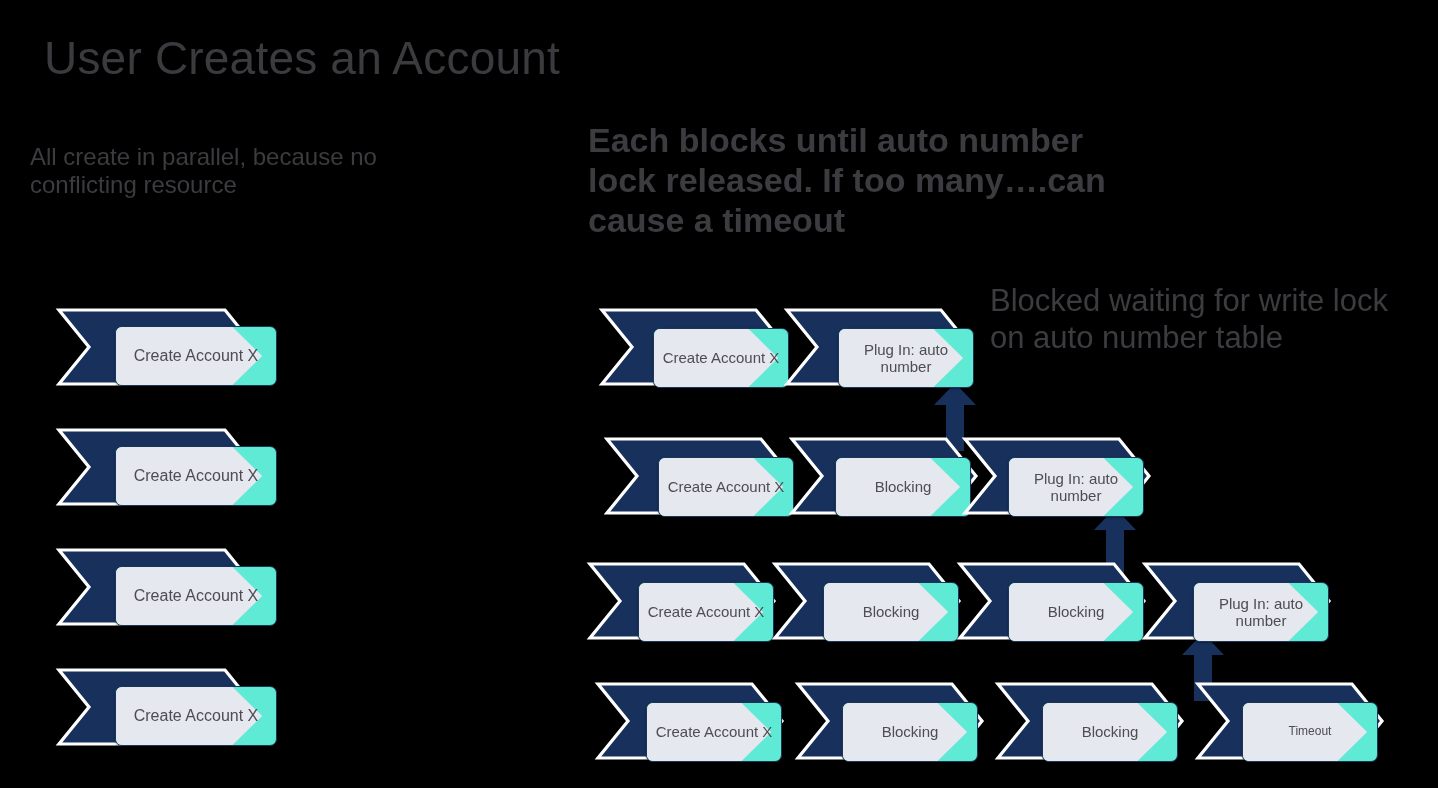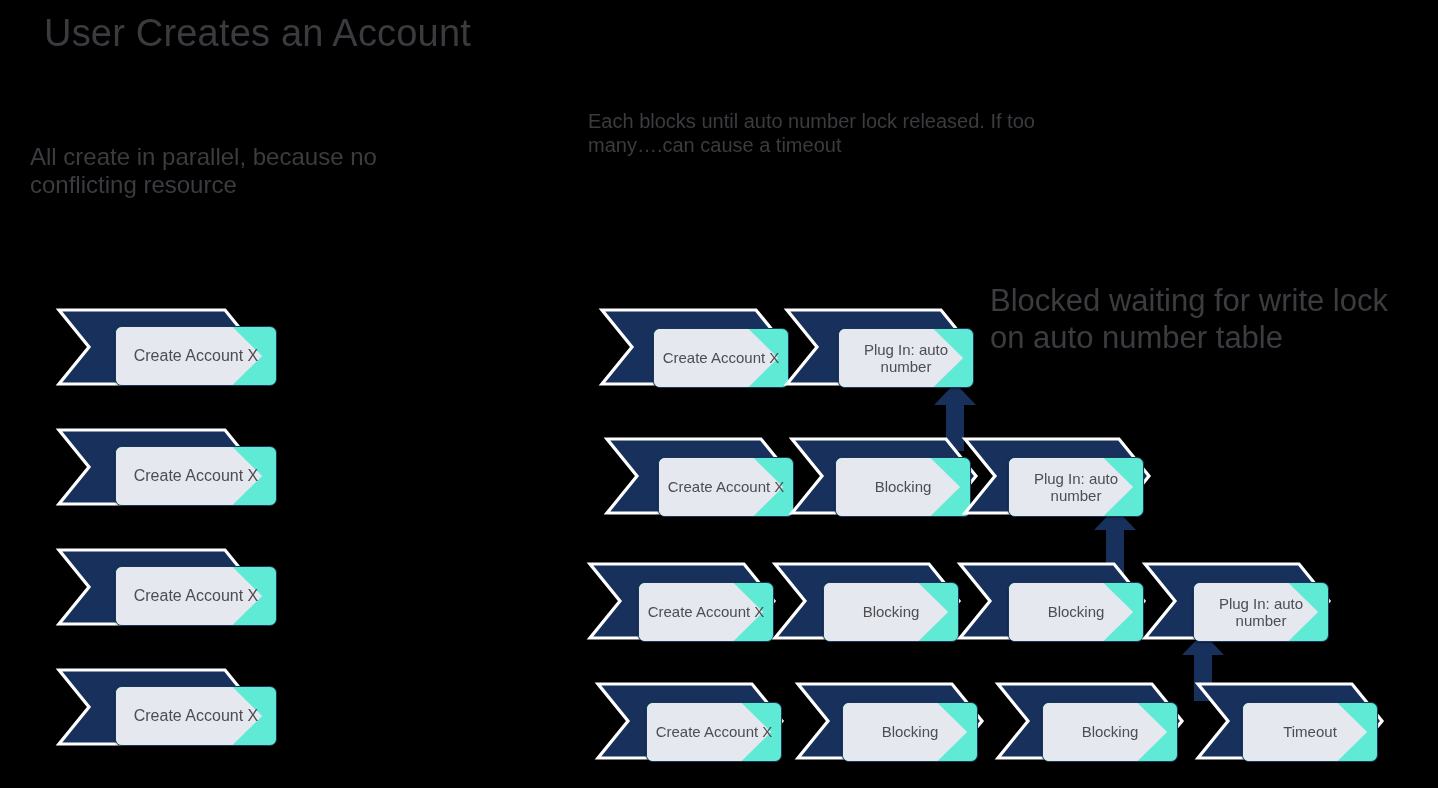--- a/index.html
+++ b/index.html
@@ -58,25 +58,25 @@
   }
 
   
   .uparrow{position:absolute;}
 </style>
 </head>
 <body>
 
 <div class="stage">
 
-  <div class="slide-title" style="left:44px;top:12px;font-size:38px;">User Creates an Account</div>
+  <div class="slide-title" style="left:44px;top:31px;font-size:46px;">User Creates an Account</div>
 
   <div class="note" style="left:30px;top:143px;width:400px;font-size:24px;">All create in parallel, because no conflicting resource</div>
 
-  <div class="note" style="left:588px;top:110px;width:520px;font-size:20px;">Each blocks until auto number lock released. If too many….can cause a timeout</div>
+  <div class="note" style="left:588px;top:120px;width:520px;font-size:34px;font-weight:bold;">Each blocks until auto number lock released. If too many….can cause a timeout</div>
 
   <div class="note" style="left:990px;top:283px;width:430px;font-size:31px;">Blocked waiting for write lock on auto number table</div>
 
   <div class="step" style="left:57px;top:308px;width:220px;height:80px;">
     <svg class="chev" width="200" height="78" viewBox="0 0 200 78">
       <path d="M2,2 L168,2 L198,39 L168,76 L2,76 L32,39 Z" fill="#17305c" stroke="#ffffff" stroke-width="3.2" stroke-linejoin="miter"></path>
     </svg>
     <div class="labelbox" style="left:58px;top:18px;width:162px;height:60px;">
       <svg class="ghost" viewBox="0 0 162 60" preserveAspectRatio="none">
         <path d="M0,0 L118,0 L148,30 L118,60 L0,60 Z" fill="#e5e8ee"></path>
@@ -278,17 +278,17 @@
   </div>
 
   <div class="step" style="left:1196px;top:682px;width:200px;height:80px;">
     <svg class="chev" width="188" height="78" viewBox="0 0 188 78">
       <path d="M2,2 L156,2 L186,39 L156,76 L2,76 L32,39 Z" fill="#17305c" stroke="#ffffff" stroke-width="3.2" stroke-linejoin="miter"></path>
     </svg>
     <div class="labelbox" style="left:46px;top:20px;width:136px;height:60px;">
       <svg class="ghost" viewBox="0 0 136 60" preserveAspectRatio="none">
         <path d="M0,0 L96,0 L126,30 L96,60 L0,60 Z" fill="#e5e8ee"></path>
       </svg>
-      <div class="txt" style="font-size:15px;">Timeout</div>
+      <div class="txt" style="font-size:12px;">Timeout</div>
     </div>
   </div>
 
 </div>
 
 </body></html>

